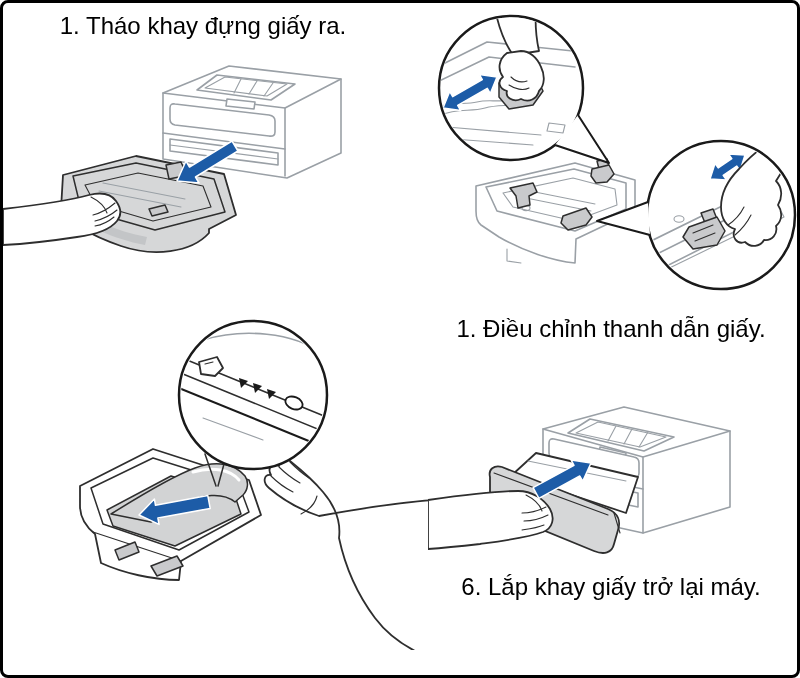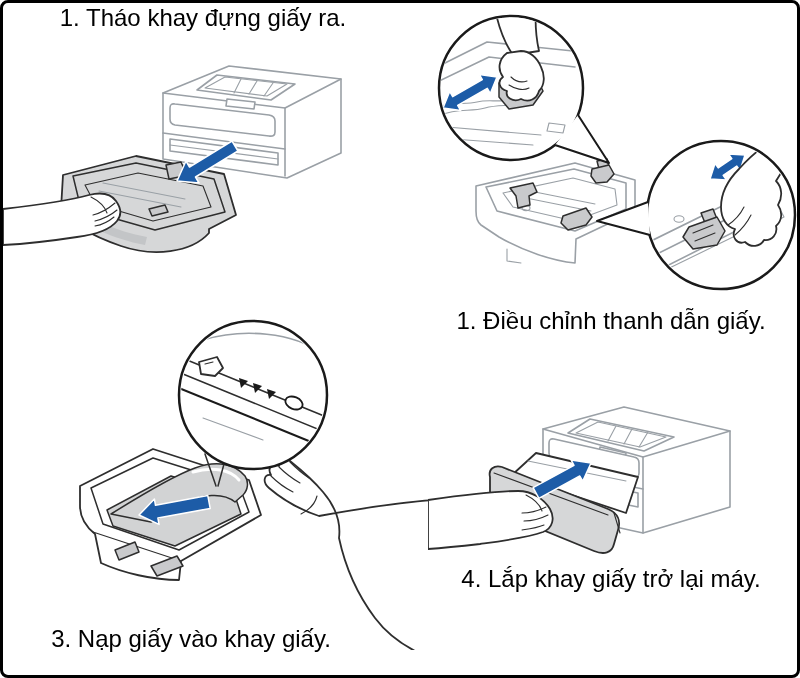--- a/index.html
+++ b/index.html
@@ -5,21 +5,21 @@
   html,body{margin:0;padding:0;background:#fff;}
   .frame{
     position:relative;width:800px;height:678px;box-sizing:border-box;
     border:3px solid var(--border,#000);border-radius:8px;
     background:var(--background,#fff);overflow:hidden;
     font-family:"Liberation Sans",sans-serif;
   }
   .ill{position:absolute;}
   .caption{
     position:absolute;font-size:24px;line-height:30px;color:#000;
-    text-align:center;white-space:nowrap;
+    text-align:center;white-space:nowrap;margin-top:8px;
   }
   
   .ln{fill:none;stroke:var(--line-gray,#9aa0a6);stroke-width:1.6;stroke-linejoin:round;stroke-linecap:round;}
   .lnf{fill:#fff;stroke:var(--line-gray,#9aa0a6);stroke-width:1.6;stroke-linejoin:round;}
   .dk{fill:none;stroke:var(--dark-line,#2e2e2e);stroke-width:1.5;stroke-linejoin:round;stroke-linecap:round;}
   .dkf{fill:#fff;stroke:var(--dark-line,#2e2e2e);stroke-width:1.8;stroke-linejoin:round;}
   .gray{fill:var(--tray-fill,#d6d7d8);stroke:var(--dark-line,#2e2e2e);stroke-width:1.8;stroke-linejoin:round;}
   .guide{fill:#c9cacc;stroke:var(--dark-line,#2e2e2e);stroke-width:1.5;stroke-linejoin:round;}
   .paper{fill:var(--paper-fill,#d2d3d4);stroke:var(--dark-line,#2e2e2e);stroke-width:1.5;stroke-linejoin:round;}
   .arr{fill:var(--accent-blue,#1d5ca7);stroke:#fff;stroke-width:1.5;stroke-linejoin:round;}
@@ -191,15 +191,14 @@
     <g>
       <path class="dkf" d="M0,119 C36,114 70,110 90,110 C104,110 116,118 122,128 C127,137 125,147 115,151 C98,157 74,160 52,163 C34,165 14,167 0,168 Z"></path>
       <path class="dk thin" d="M118,126 C110,130 102,132 94,132 M120,134 C112,138 104,140 96,140 M116,144 C109,147 101,148 94,149"></path>
       <path class="dk thin" d="M98,114 C106,118 112,124 114,130"></path>
     </g>
     <polygon class="arr" points="163,82 143.2,79.1 146,84.4 105.1,106.7 110.9,117.3 151.8,95 154.7,100.2"></polygon>
   </svg>
 
   <div class="caption" style="left:0;top:262;width:400px">1. Tháo khay đựng giấy ra.</div>
   <div class="caption" style="left:420px;top:303px;width:376px">1. Điều chỉnh thanh dẫn giấy.</div>
-  <div class="caption" style="left:0;top:621px;width:376px">3. Nạp giấy vào khay giấy.</div>
-  <div class="caption" style="left:420px;top:561px;width:376px">4. Lắp khay giấy trở lại máy.</div>
+  <div class="caption" style="left:420px;top:561px;width:376px">6. Lắp khay giấy trở lại máy.</div>
 </div>
 
 </body></html>

